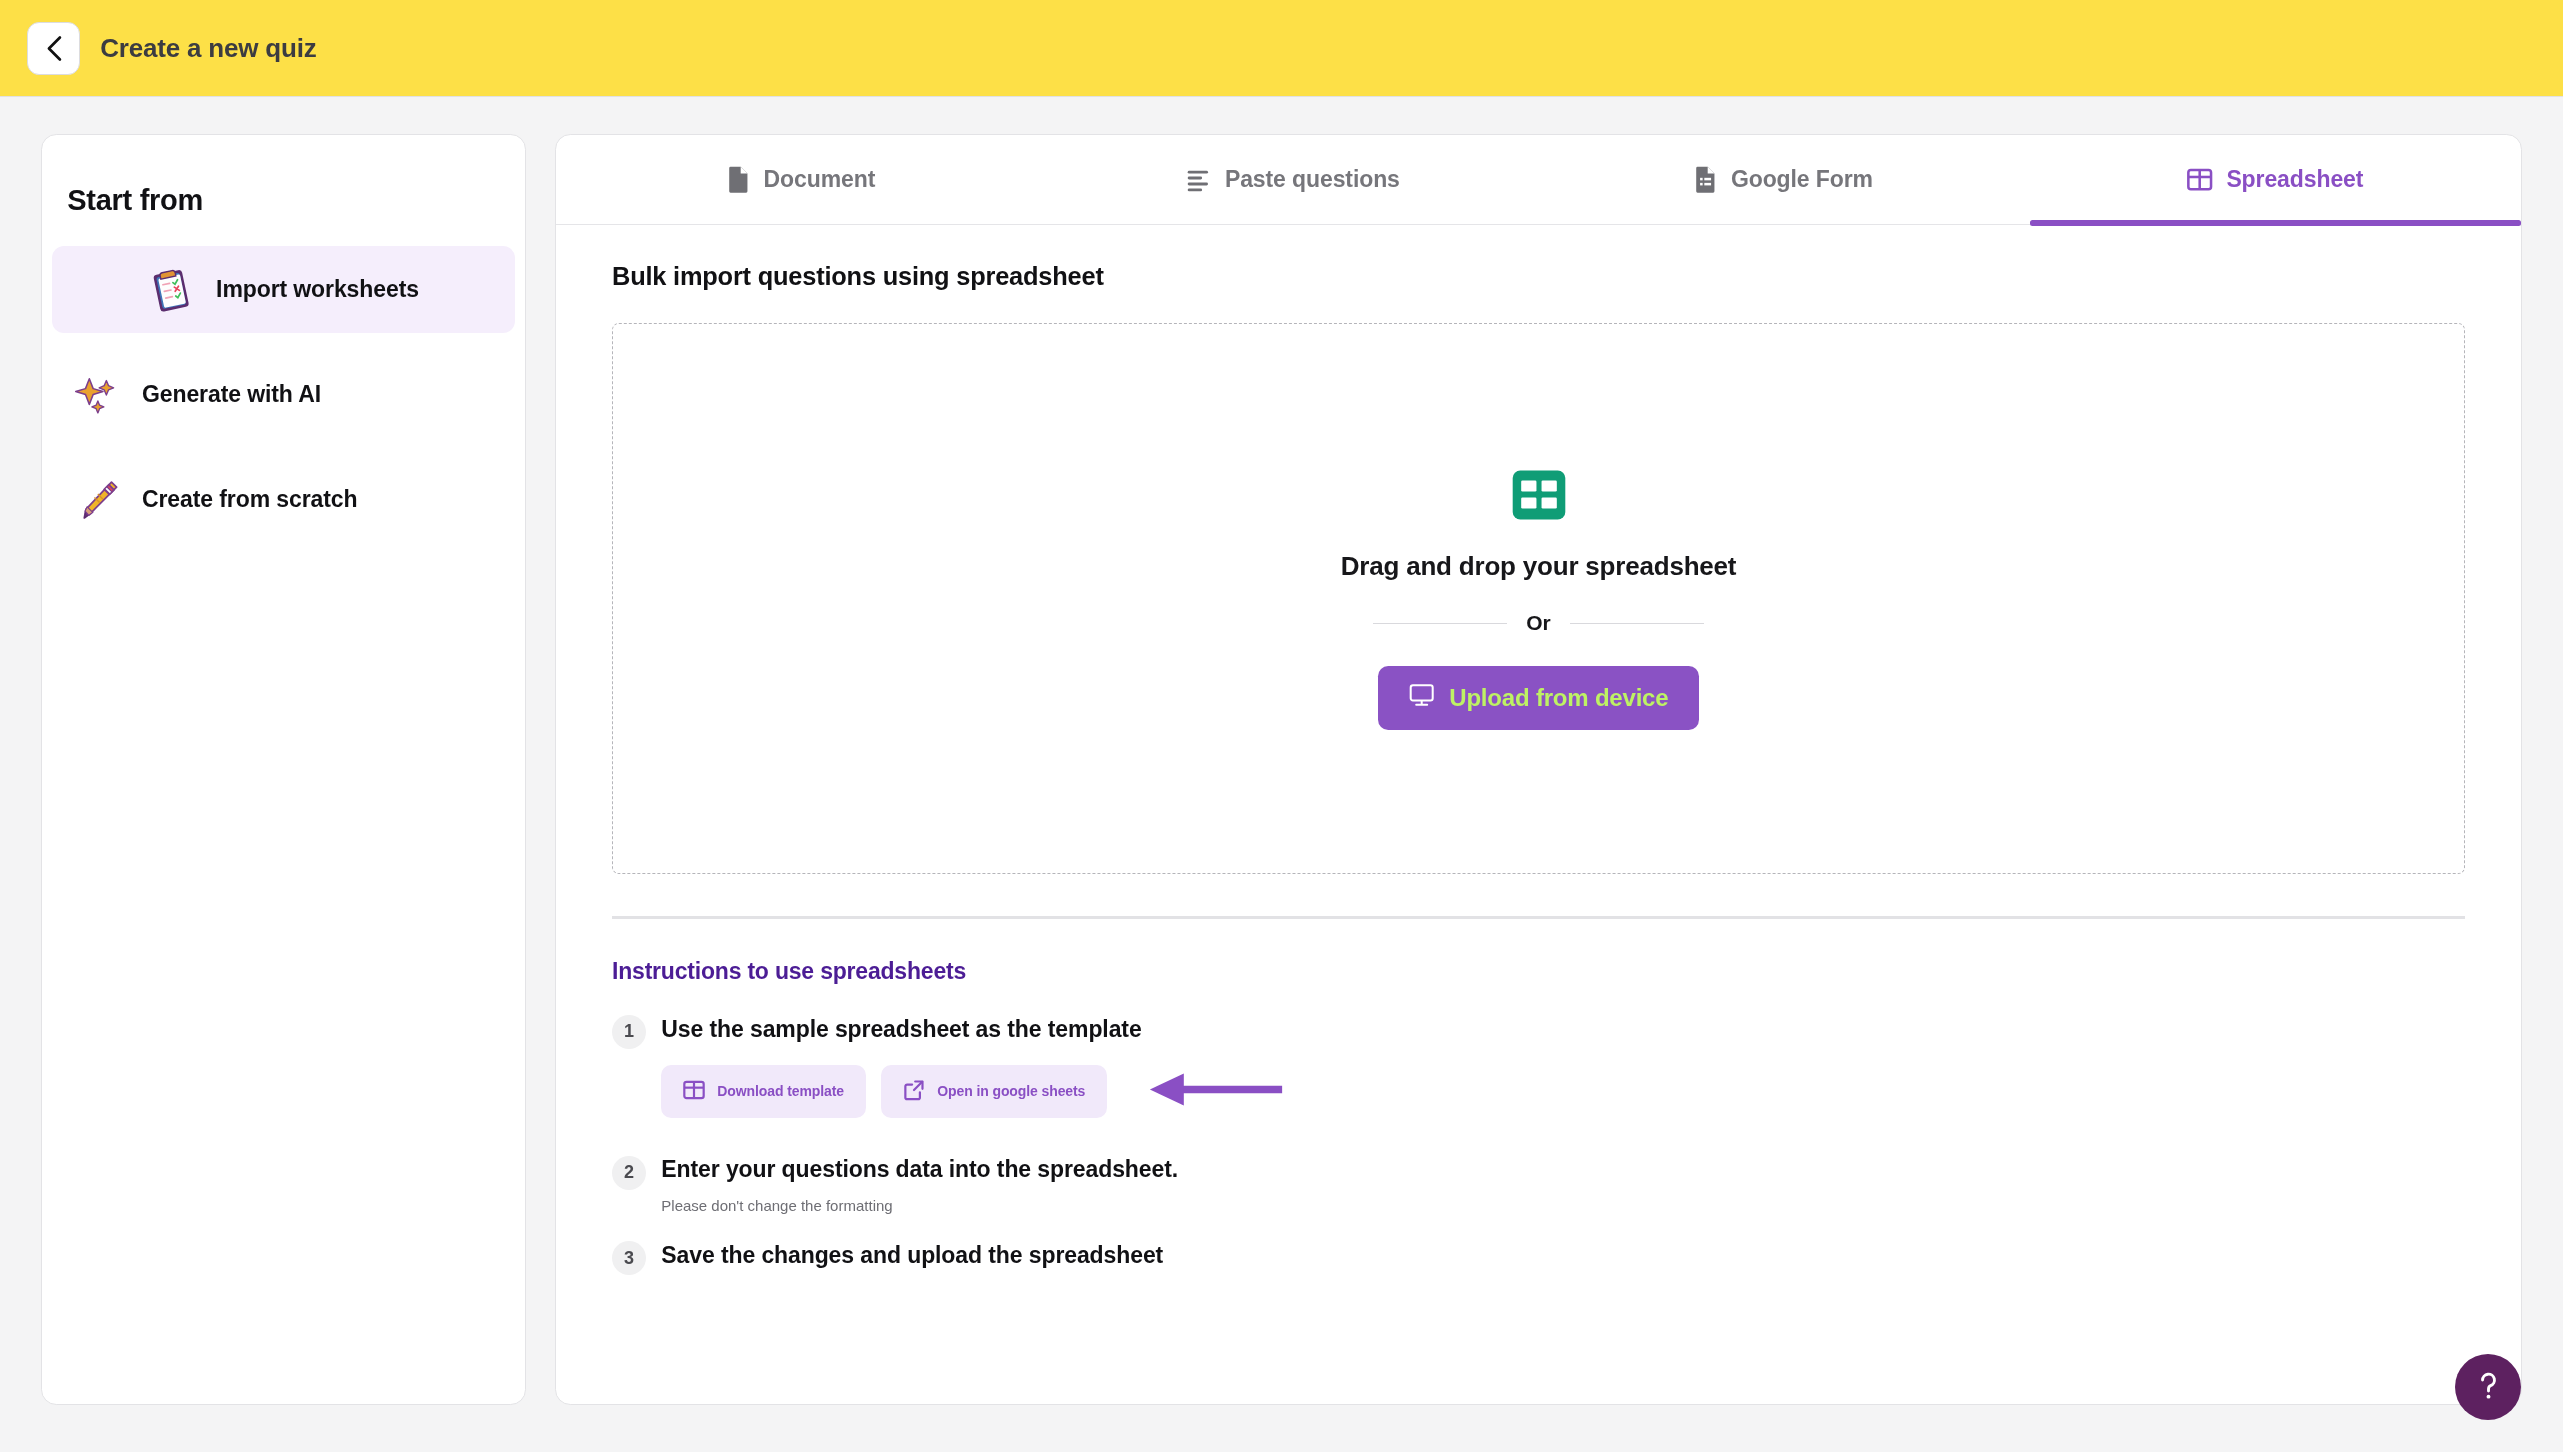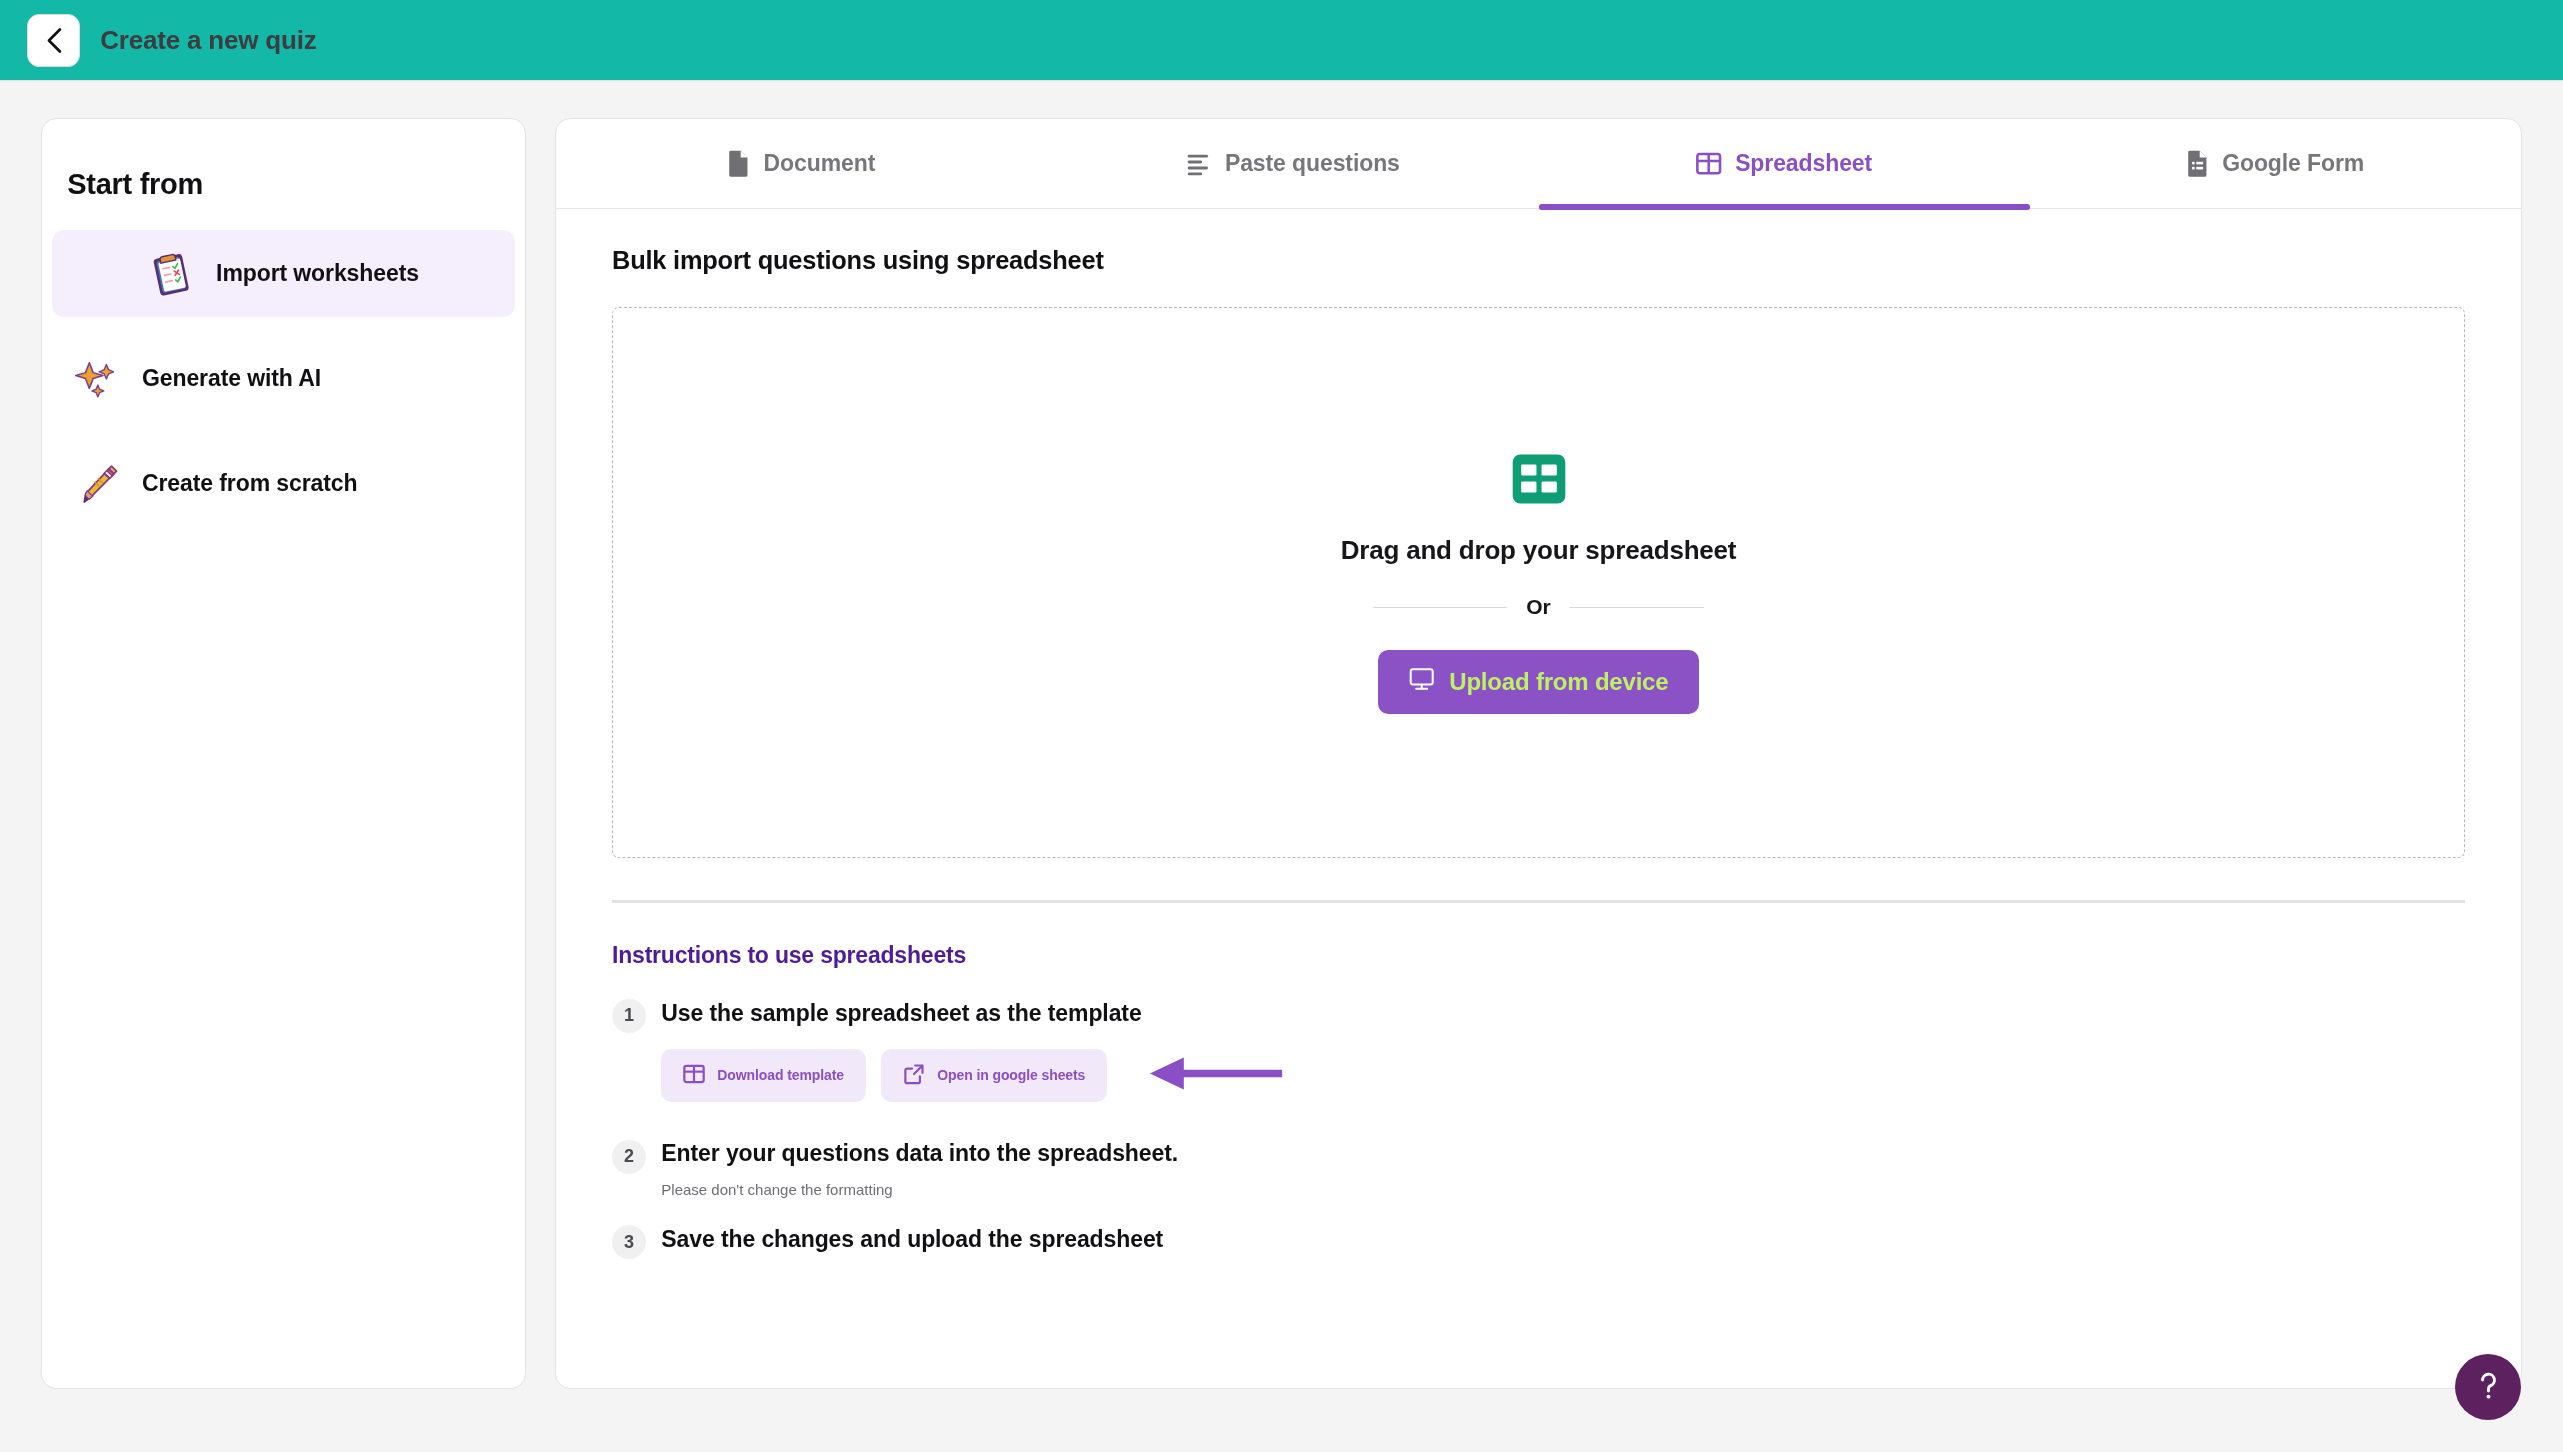--- a/index.html
+++ b/index.html
@@ -5,22 +5,22 @@
   * { box-sizing: border-box; margin: 0; padding: 0; }
   html, body {
     width: 2563px; height: 1453px;
     background: #f4f4f5;
     font-family: "Liberation Sans", sans-serif;
     -webkit-font-smoothing: antialiased;
   }
 
   
   .header {
-    height: 81px;
-    background: #14b8a6;
+    height: 97px;
+    background: #fde047;
     border-bottom: 1.7px solid #e1e1e3;
     display: flex;
     align-items: center;
     padding-left: 27px;
     gap: 20.3px;
   }
   .back-btn {
     width: 53px; height: 53px;
     border: 1.7px solid #dcdcdf;
     border-radius: 12px;
@@ -338,43 +338,43 @@
           <svg width="25.4" height="24" viewBox="0 0 30 28">
             <rect x="2" y="3" width="24" height="3.4" rx="1.7" fill="#6f6f74"></rect>
             <rect x="2" y="10" width="17" height="3.4" rx="1.7" fill="#6f6f74"></rect>
             <rect x="2" y="17" width="24" height="3.4" rx="1.7" fill="#6f6f74"></rect>
             <rect x="2" y="24" width="17" height="3.4" rx="1.7" fill="#6f6f74"></rect>
           </svg>
         </span>
         <span>Paste questions</span>
       </div>
 
-      <div class="tab active">
-        <span>
-          <svg width="25.4" height="25.4" viewBox="0 0 30 30">
-            <rect x="1.6" y="3.6" width="26.8" height="22.8" rx="3" fill="none" stroke="#8a4fc4" stroke-width="3"></rect>
-            <line x1="1.6" y1="11.8" x2="28.4" y2="11.8" stroke="#8a4fc4" stroke-width="3"></line>
-            <line x1="15" y1="3.6" x2="15" y2="26.4" stroke="#8a4fc4" stroke-width="3"></line>
-          </svg>
-        </span>
-        <span>Spreadsheet</span>
-      </div>
-
       <div class="tab">
         <span>
           <svg width="22" height="27" viewBox="0 0 26 32">
             <path d="M3 1 h12 l8 8 v21 a1.6 1.6 0 0 1 -1.6 1.6 H3 a1.6 1.6 0 0 1 -1.6 -1.6 V2.6 A1.6 1.6 0 0 1 3 1 z" fill="#6f6f74"></path>
             <path d="M15 1 l8 8 h-8 z" fill="#ffffff"></path>
             <rect x="6" y="14" width="3" height="3" fill="#ffffff"></rect>
             <rect x="11" y="14" width="8" height="3" fill="#ffffff"></rect>
             <rect x="6" y="20" width="3" height="3" fill="#ffffff"></rect>
             <rect x="11" y="20" width="8" height="3" fill="#ffffff"></rect>
           </svg>
         </span>
         <span>Google Form</span>
+      </div>
+
+      <div class="tab active">
+        <span>
+          <svg width="25.4" height="25.4" viewBox="0 0 30 30">
+            <rect x="1.6" y="3.6" width="26.8" height="22.8" rx="3" fill="none" stroke="#8a4fc4" stroke-width="3"></rect>
+            <line x1="1.6" y1="11.8" x2="28.4" y2="11.8" stroke="#8a4fc4" stroke-width="3"></line>
+            <line x1="15" y1="3.6" x2="15" y2="26.4" stroke="#8a4fc4" stroke-width="3"></line>
+          </svg>
+        </span>
+        <span>Spreadsheet</span>
       </div>
 
     </div>
 
     <div class="panel">
       <div class="panel-title">Bulk import questions using spreadsheet</div>
 
       <div class="dropzone">
         <span class="sheet-ico">
           <svg width="56" height="56" viewBox="0 0 66 66">

